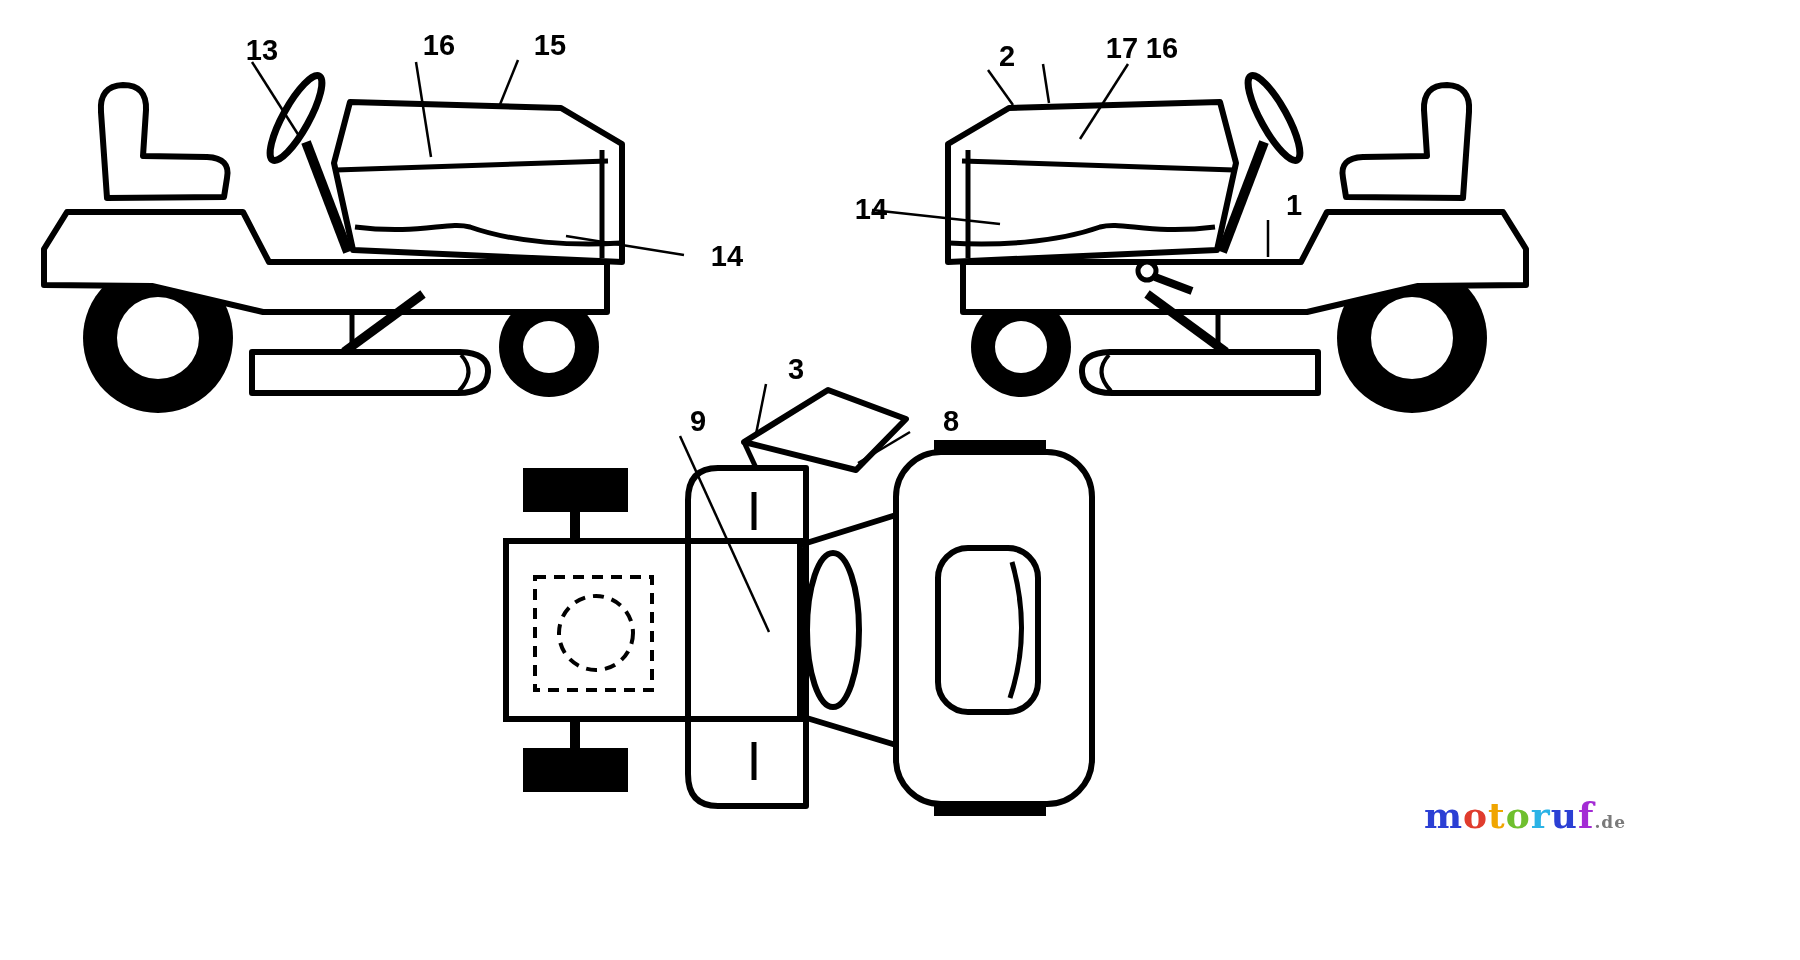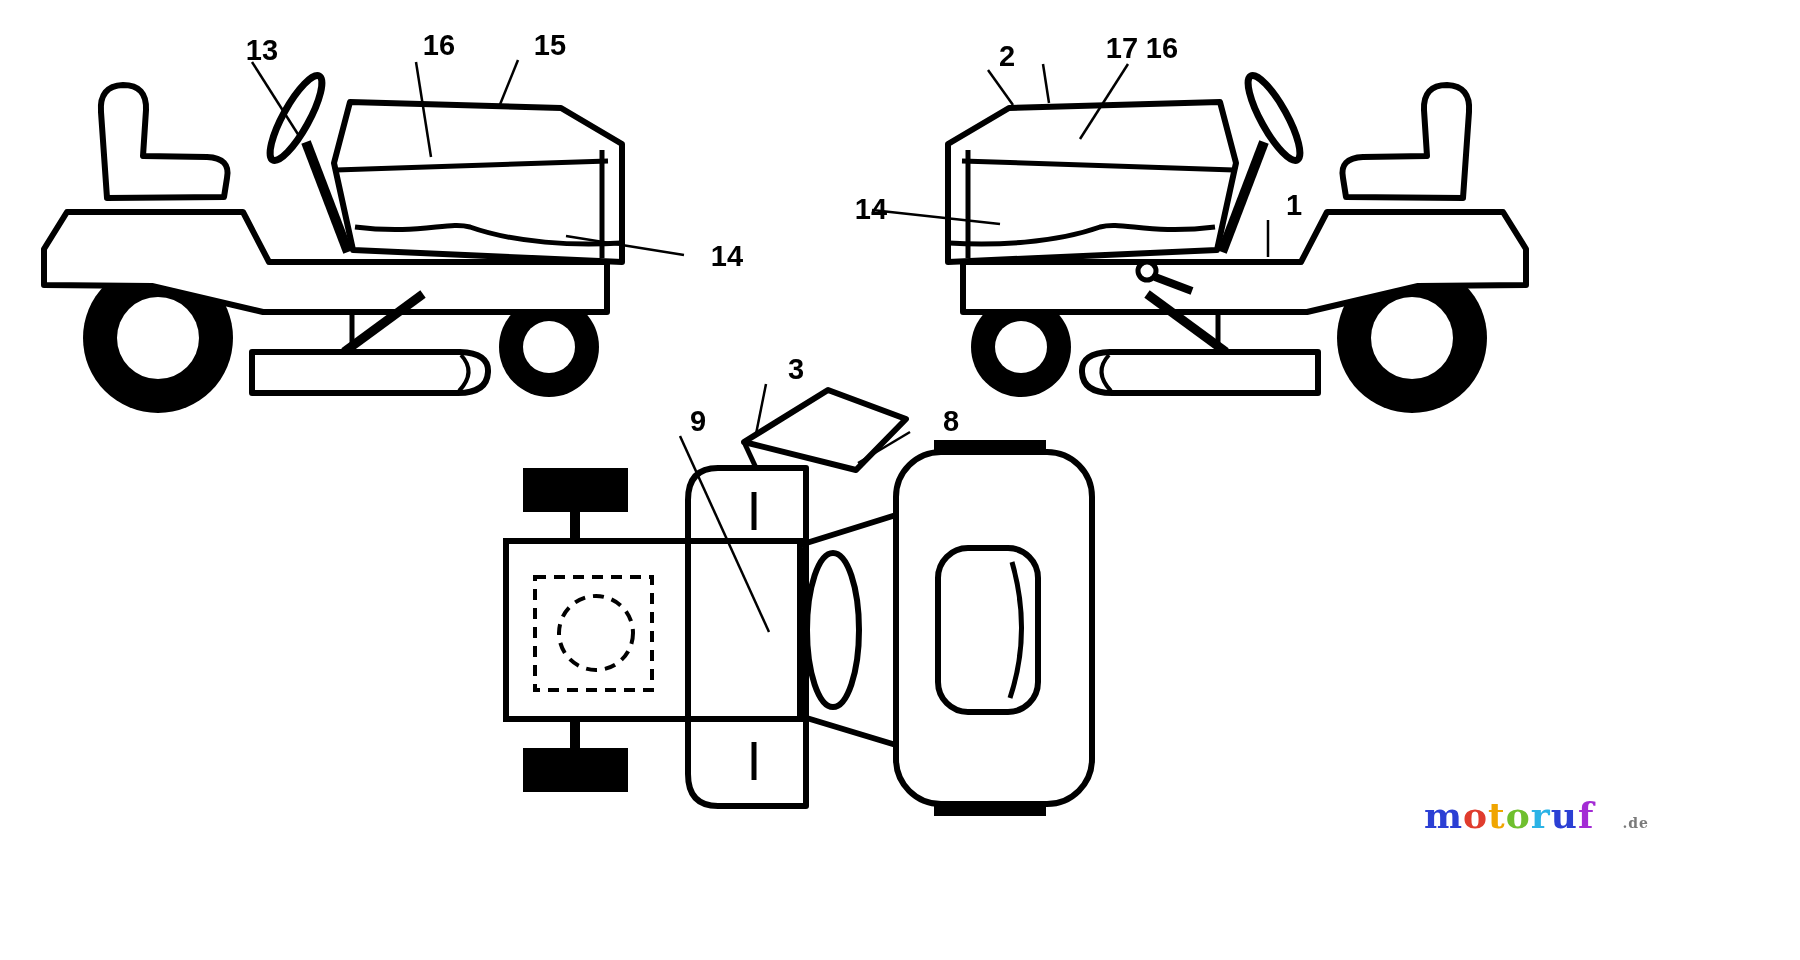--- a/index.html
+++ b/index.html
@@ -10,21 +10,21 @@
   .callout {
     position:absolute; transform:translate(-50%,-50%);
     font-family:"Liberation Sans", sans-serif; font-weight:bold;
     font-size:29px; color:#000; white-space:nowrap; user-select:none;margin-left:26px;
   }
   .logo {
     position:absolute; left:1424px; top:794px;
     font-family:"DejaVu Serif", serif; font-weight:bold;
     font-size:36px; letter-spacing:1px; white-space:nowrap; cursor:pointer;
   }
-  .logo .suffix { font-size:14px;margin-left:28px; }
+  .logo .suffix { font-size:17px; }
 </style>
 </head>
 <body>
 
 <div class="stage">
 
   <svg width="1800" height="960" viewBox="0 0 1800 960">
     <defs>
       <g id="tractor-side">
 

